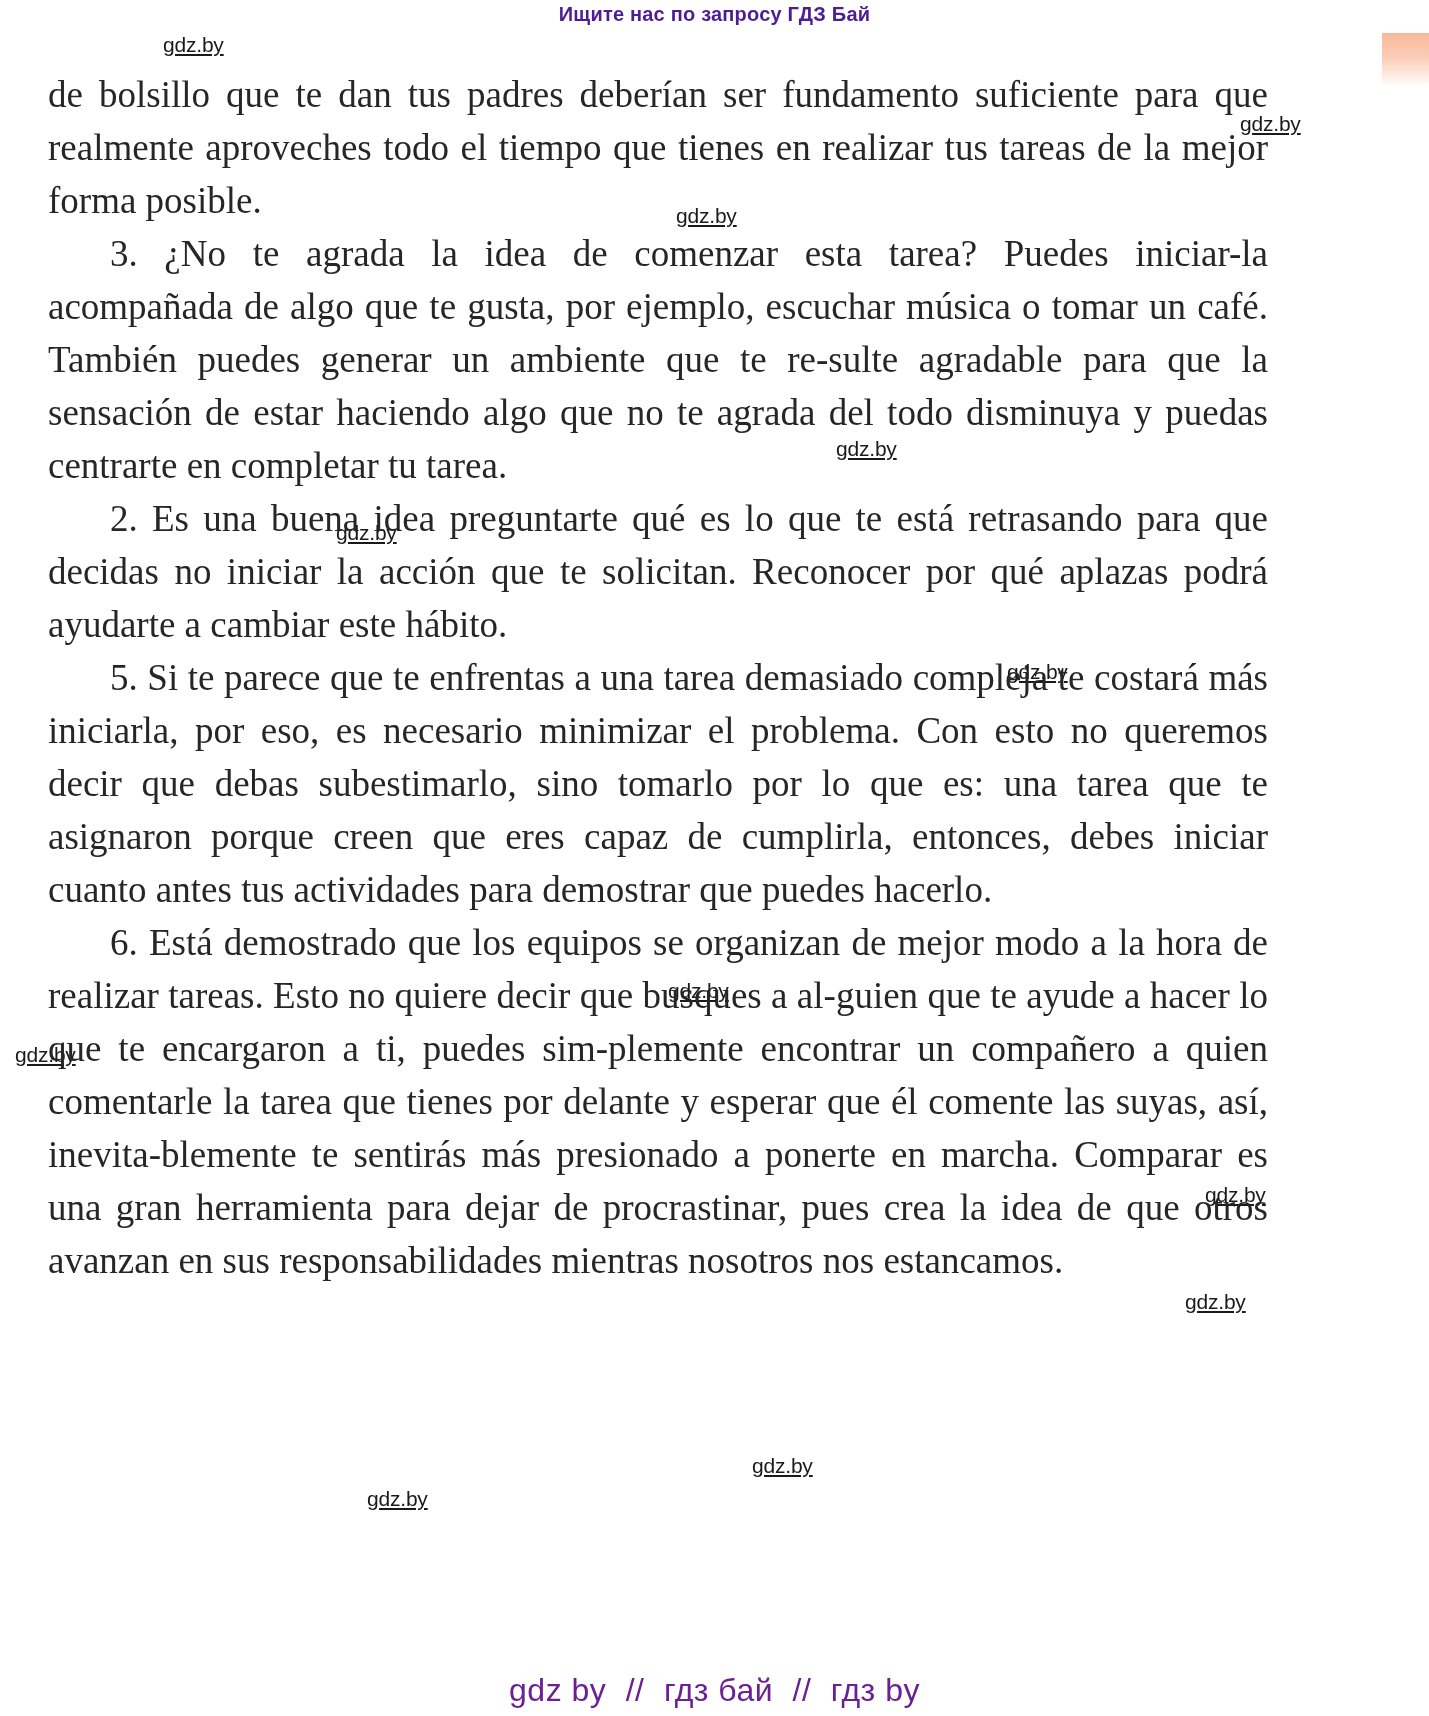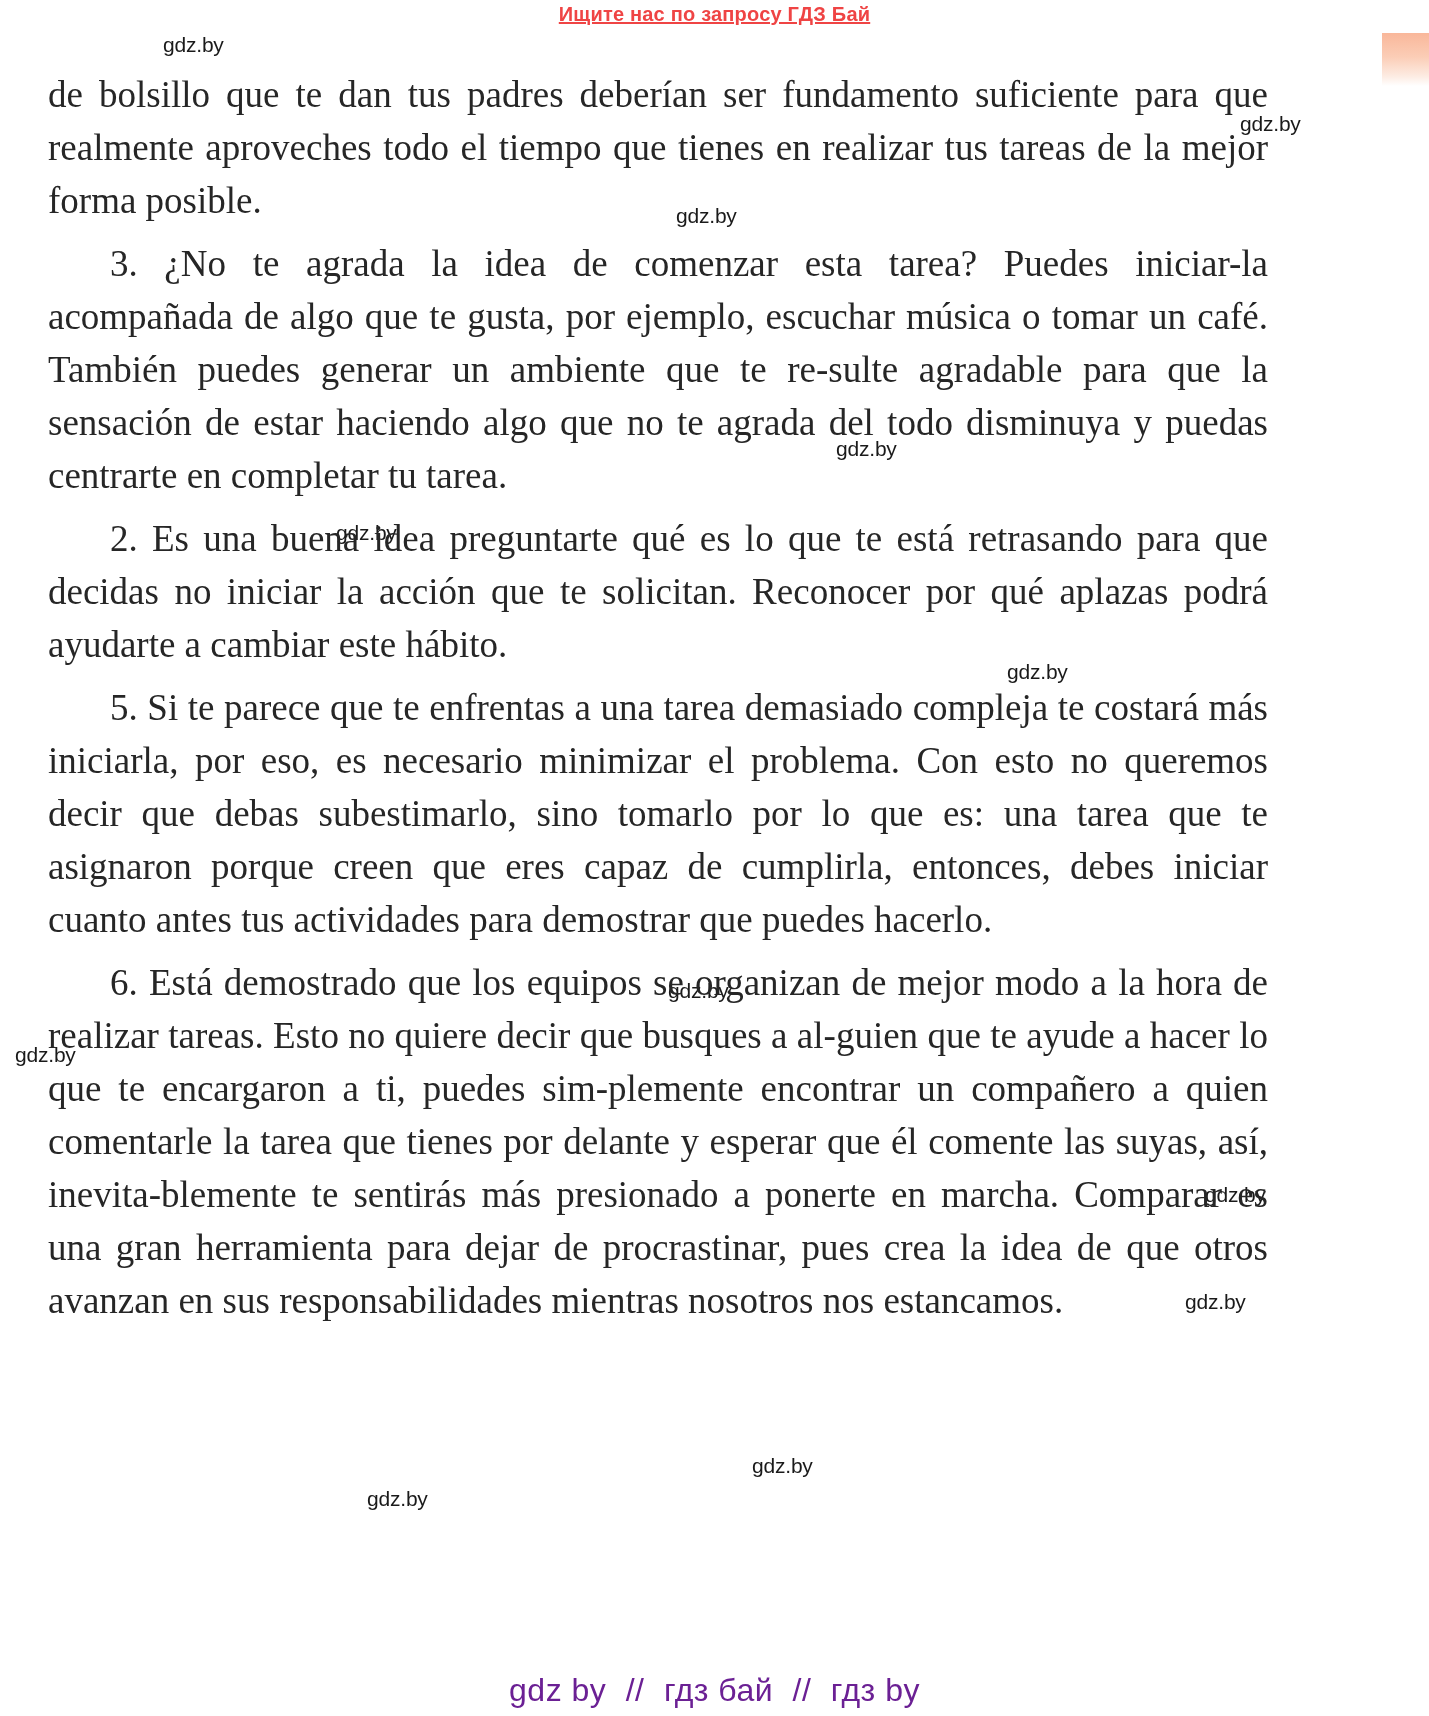--- a/index.html
+++ b/index.html
@@ -42,59 +42,60 @@
   }
 
   
   .wm {
     position: absolute;
     font-family: "Liberation Sans", "DejaVu Sans", sans-serif;
     font-size: 21px;
     color: #1a1a1a;
     white-space: nowrap;
     letter-spacing: -0.2px;
+    text-decoration: underline;
   }
 
   
   .page-body {
     position: absolute;
     top: 68px;
     left: 48px;
     width: 1220px;
   }
   .para {
     margin: 0;
     font-size: 37px;
     line-height: 53px;
     color: #262626;
     text-align: justify;
     text-justify: inter-word;
     hyphens: manual;
   }
   .para.indent { text-indent: 62px; }
-  .para + .para { margin-top: 10px; }
+  .para + .para { margin-top: 0; }
 
   
   .footer {
     position: absolute;
     left: 0;
     top: 1672px;
     width: 1429px;
     text-align: center;
     font-family: "Liberation Sans", "DejaVu Sans", sans-serif;
     font-size: 32px;
     color: #6b2094;
     letter-spacing: 0.5px;
   }
   .footer .sep { padding: 0 10px; }
 </style>
 </head>
 <body>
 
-<div class="promo-header" style="color: #ef4444; text-decoration: underline;">Ищите нас по запросу ГДЗ Бай</div>
+<div class="promo-header" style="color: #4c1d95;">Ищите нас по запросу ГДЗ Бай</div>
 
 <div class="corner-swatch"></div>
 
 <div id="watermark-layer">
     <div class="wm" style="left: 163px; top: 33px; font-size: 21px;">gdz.by</div>
     <div class="wm" style="left: 1240px; top: 112px; font-size: 21px;">gdz.by</div>
     <div class="wm" style="left: 676px; top: 204px; font-size: 21px;">gdz.by</div>
     <div class="wm" style="left: 836px; top: 437px; font-size: 21px;">gdz.by</div>
     <div class="wm" style="left: 336px; top: 521px; font-size: 21px;">gdz.by</div>
     <div class="wm" style="left: 1007px; top: 660px; font-size: 21px;">gdz.by</div>

